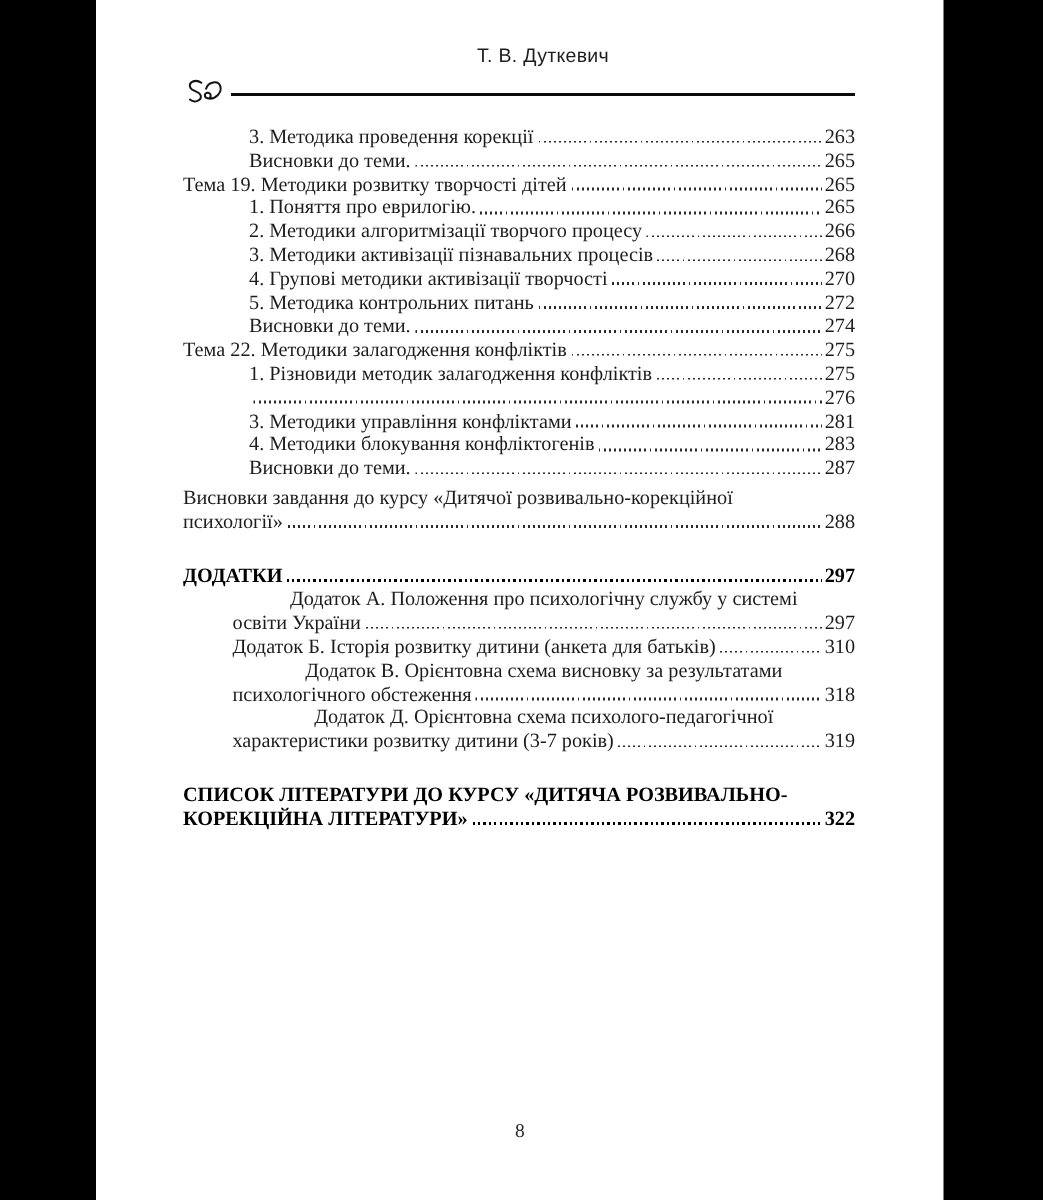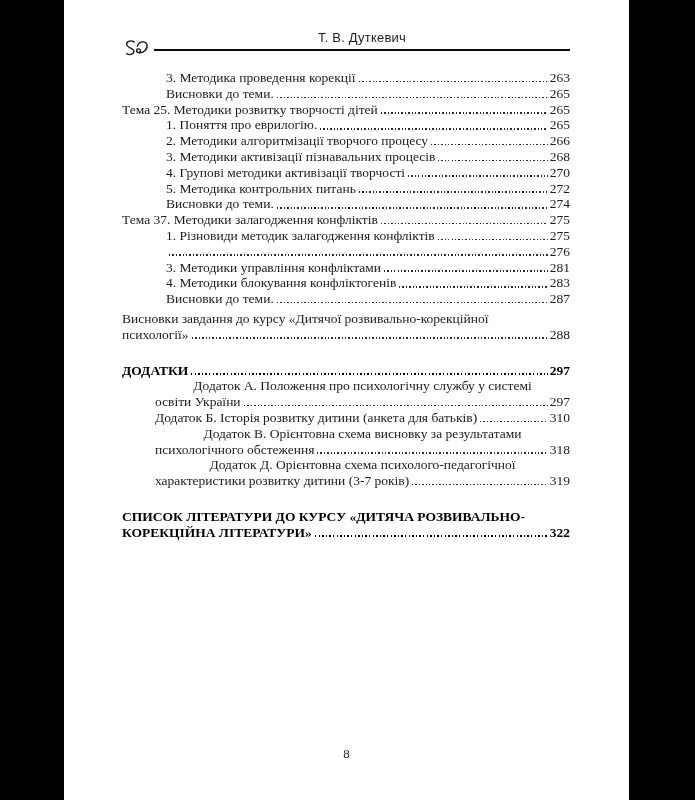--- a/index.html
+++ b/index.html
@@ -4,21 +4,21 @@
 <style>
   html,body{margin:0;padding:0;}
   body{background:#000;font-family:"Liberation Serif",serif;}
   .canvas{position:relative;width:695px;height:800px;background:#000;overflow:hidden;}
   .page{position:absolute;left:64px;top:0;width:565px;height:800px;background:#ffffff;}
   .content{padding:0 59px 0 58px;}
 
   
   .header{display:flex;align-items:flex-end;padding-top:28px;}
   .ornament{flex:0 0 auto;width:27px;height:20px;margin:0 4px -7px 1px;}
-  .header-mid{flex:1 1 auto;border-bottom:2px solid #0a0a0a;text-align:center;padding-bottom:3px;}
+  .header-mid{flex:1 1 auto;border-bottom:2px solid #0a0a0a;text-align:center;padding-bottom:16px;}
   .running-title{font-family:"Liberation Sans",sans-serif;font-size:13px;color:#1d1d1d;letter-spacing:.2px;}
 
   
   .toc{margin-top:19px;font-size:13.5px;line-height:15.8px;color:#1c1c1c;}
   .row{display:flex;}
   .row .t{white-space:nowrap;}
   .indent-sub{padding-left:44px;}
   .indent-app{padding-left:33px;justify-content:center;}
   .gap-sm{margin-top:4px;}
   .gap-md{margin-top:20px;}
@@ -54,21 +54,21 @@
             <span class="t">3. Методика проведення корекції</span>
             <span class="dots"></span>
             <span class="pg">263</span>
           </div>
           <div class="row indent-sub">
             <span class="t">Висновки до теми.</span>
             <span class="dots"></span>
             <span class="pg">265</span>
           </div>
           <div class="row">
-            <span class="t">Тема 25. Методики  розвитку творчості дітей</span>
+            <span class="t">Тема 19. Методики  розвитку творчості дітей</span>
             <span class="dots"></span>
             <span class="pg">265</span>
           </div>
           <div class="row indent-sub">
             <span class="t">1. Поняття про еврилогію.</span>
             <span class="dots"></span>
             <span class="pg">265</span>
           </div>
           <div class="row indent-sub">
             <span class="t">2. Методики алгоритмізації творчого процесу</span>
@@ -89,21 +89,21 @@
             <span class="t">5. Методика контрольних питань</span>
             <span class="dots"></span>
             <span class="pg">272</span>
           </div>
           <div class="row indent-sub">
             <span class="t">Висновки до теми.</span>
             <span class="dots"></span>
             <span class="pg">274</span>
           </div>
           <div class="row">
-            <span class="t">Тема 37.  Методики залагодження конфліктів</span>
+            <span class="t">Тема 22.  Методики залагодження конфліктів</span>
             <span class="dots"></span>
             <span class="pg">275</span>
           </div>
           <div class="row indent-sub">
             <span class="t">1. Різновиди методик залагодження конфліктів</span>
             <span class="dots"></span>
             <span class="pg">275</span>
           </div>
           <div class="row indent-sub">
             <span class="dots"></span>

